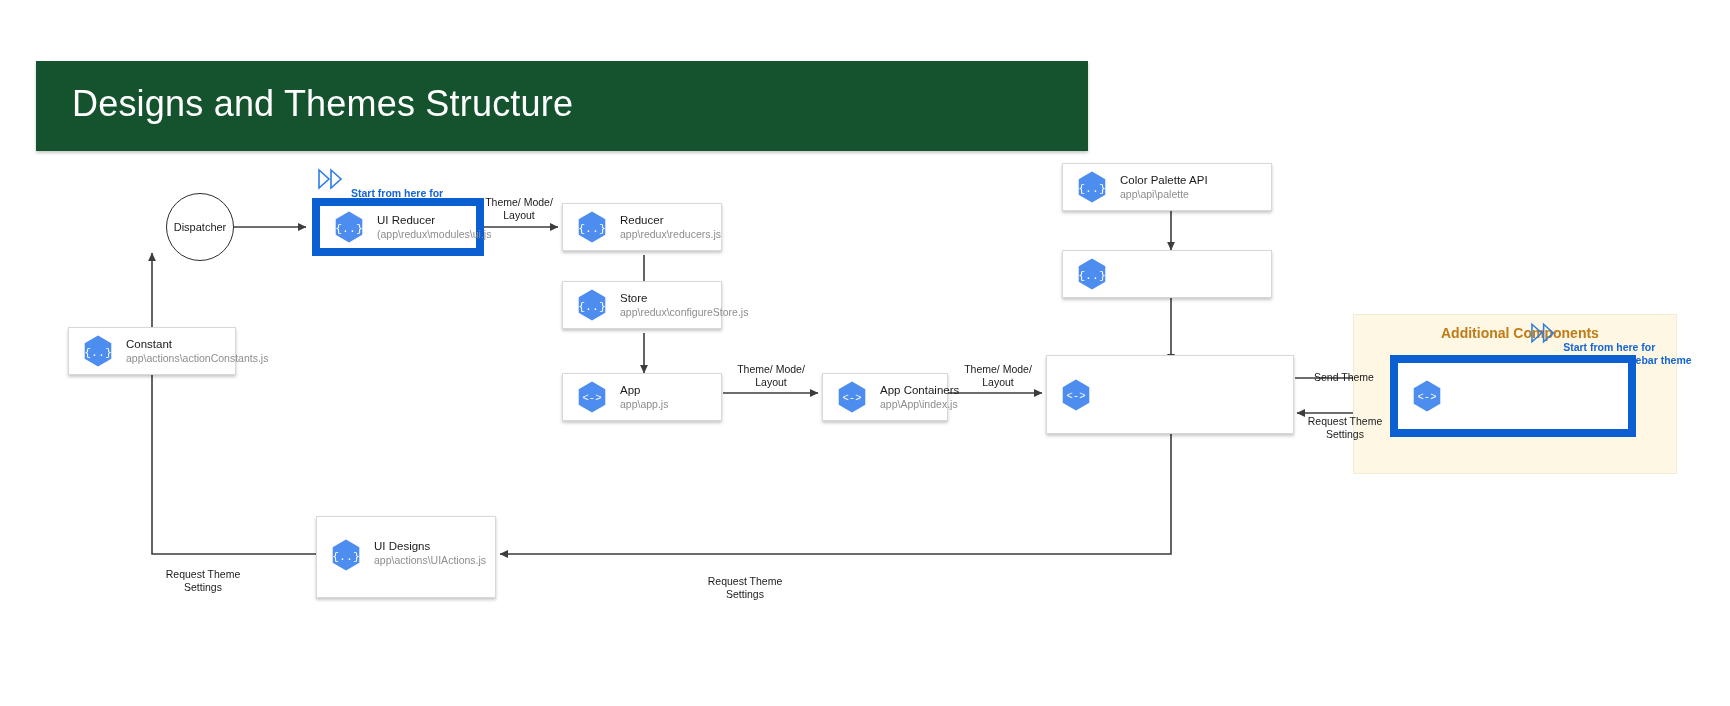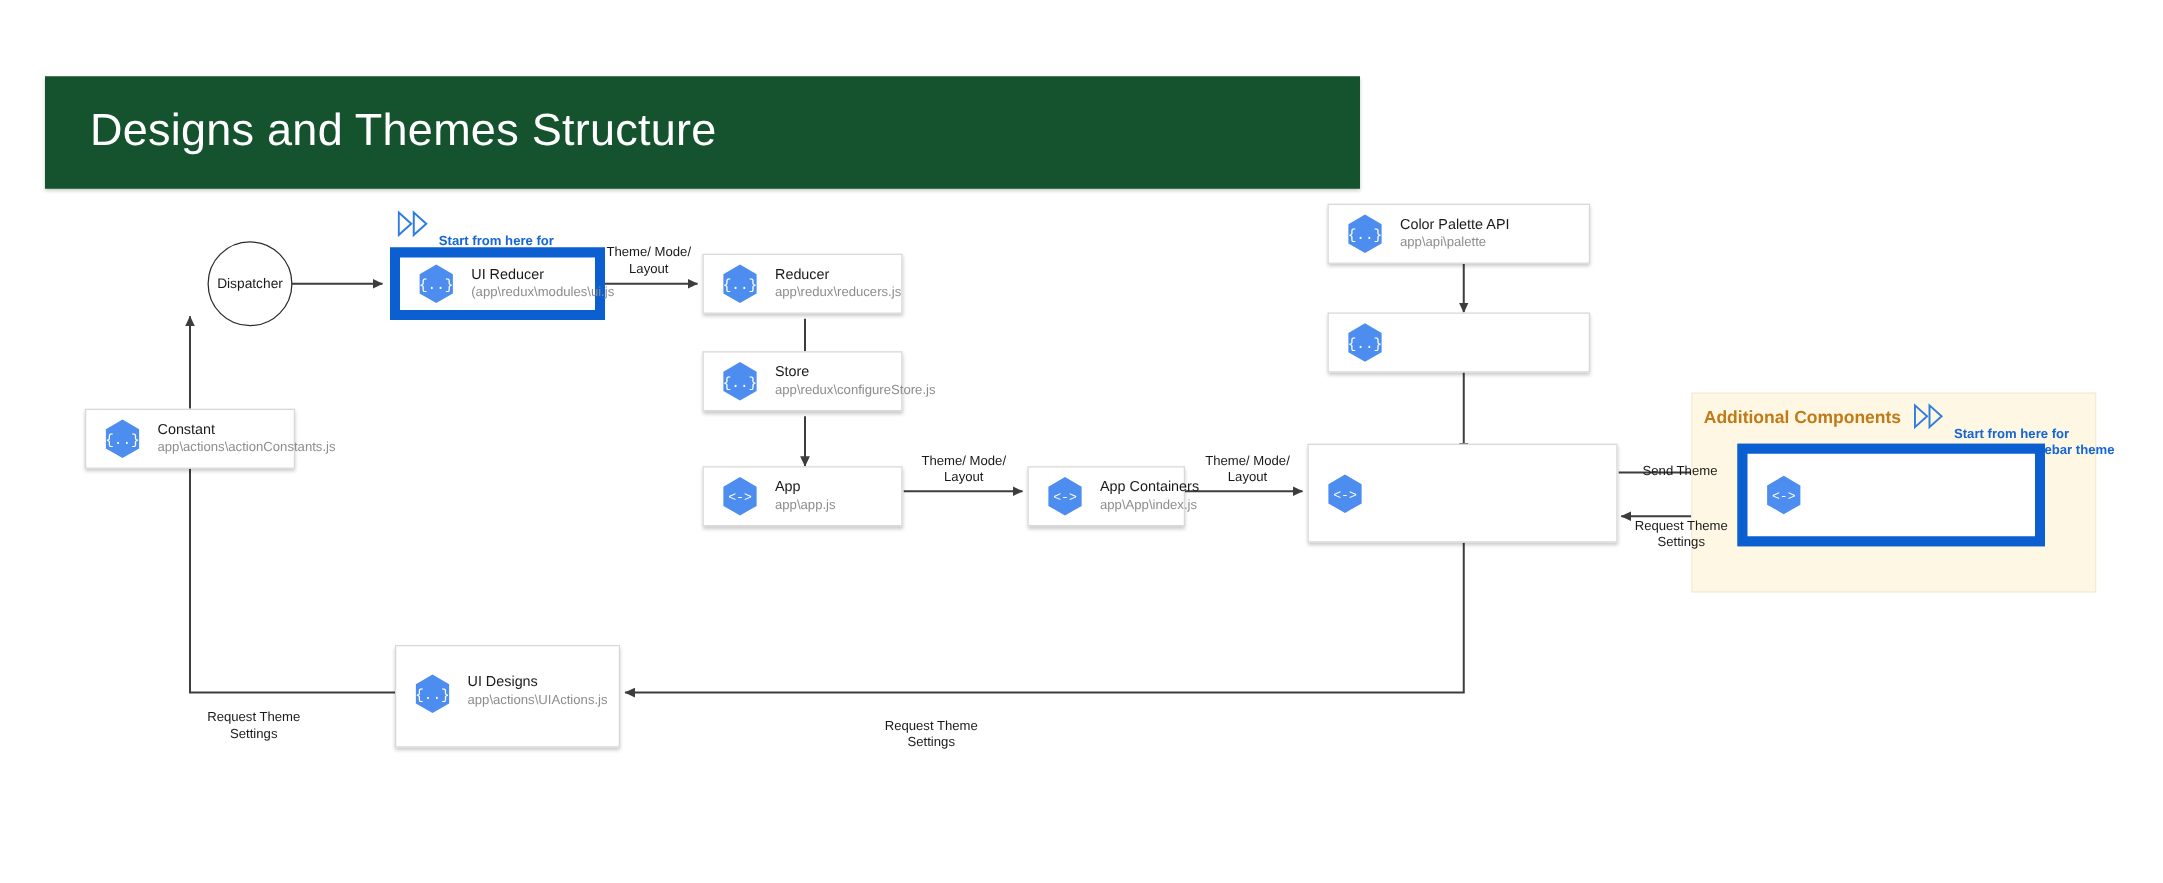--- a/index.html
+++ b/index.html
@@ -262,21 +262,21 @@
       </svg>
     </div>
     <div class="txt" style="margin-top:22px;">
       <div class="ttl">UI Designs</div>
       <div class="sub">app\actions\UIActions.js</div>
     </div>
   </div>
 
   <div class="panel" style="left:1353px;top:314px;width:324px;height:160px;"></div>
 
-  <div class="panel-title" style="left:1363px;top:325px;">Additional Components</div>
+  <div class="panel-title" style="left:1441px;top:325px;">Additional Components</div>
 
   <div class="callout" style="left:1531px;top:322px;">
     <svg width="26" height="22" viewBox="0 0 26 22">
       <path d="M1,2 L11,11 L1,20 Z" fill="none" stroke="#2f7de1" stroke-width="1.6"></path>
       <path d="M13,2 L23,11 L13,20 Z" fill="none" stroke="#2f7de1" stroke-width="1.6"></path>
     </svg>
     <div class="cotext">Start from here for
 change via sidebar theme chooser</div>
   </div>
 

